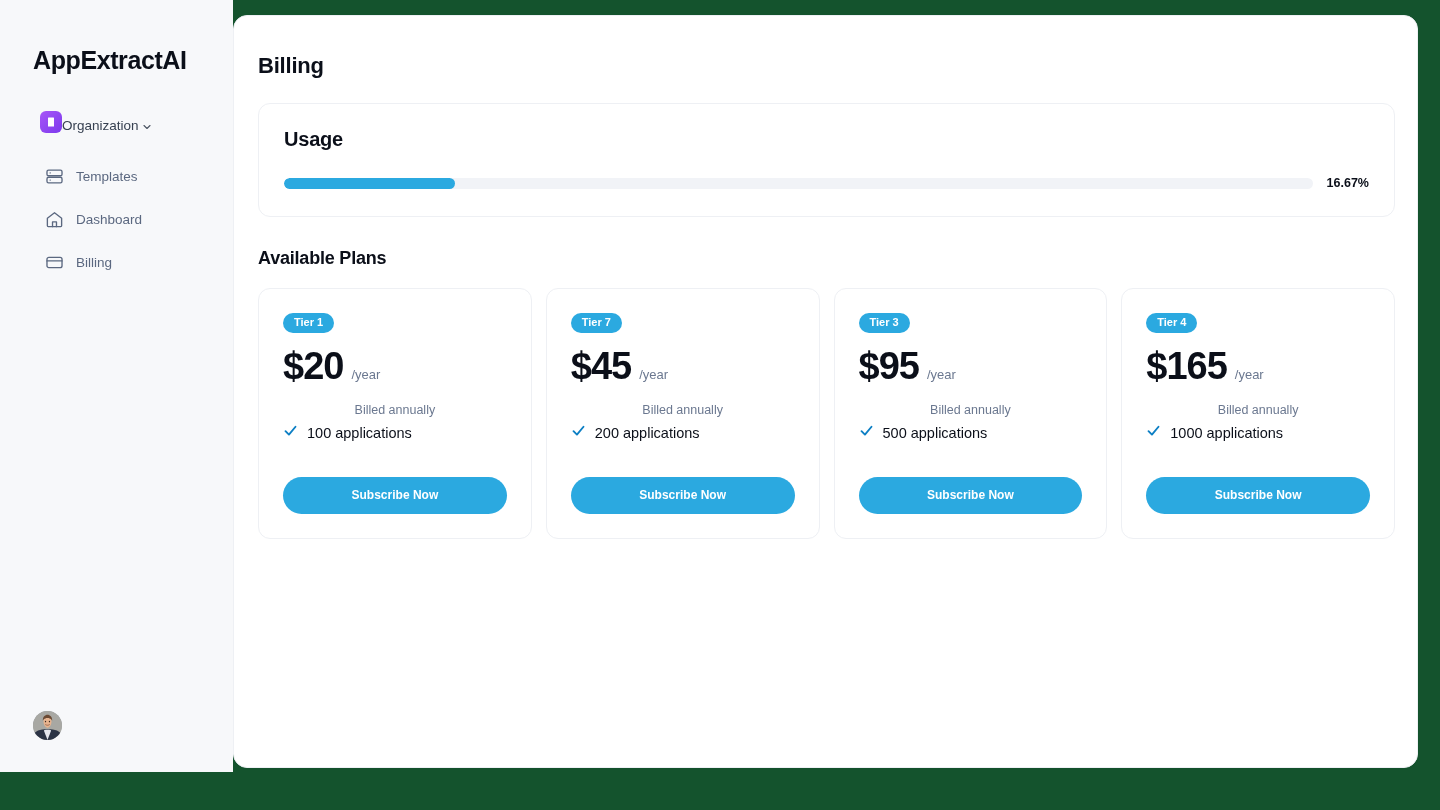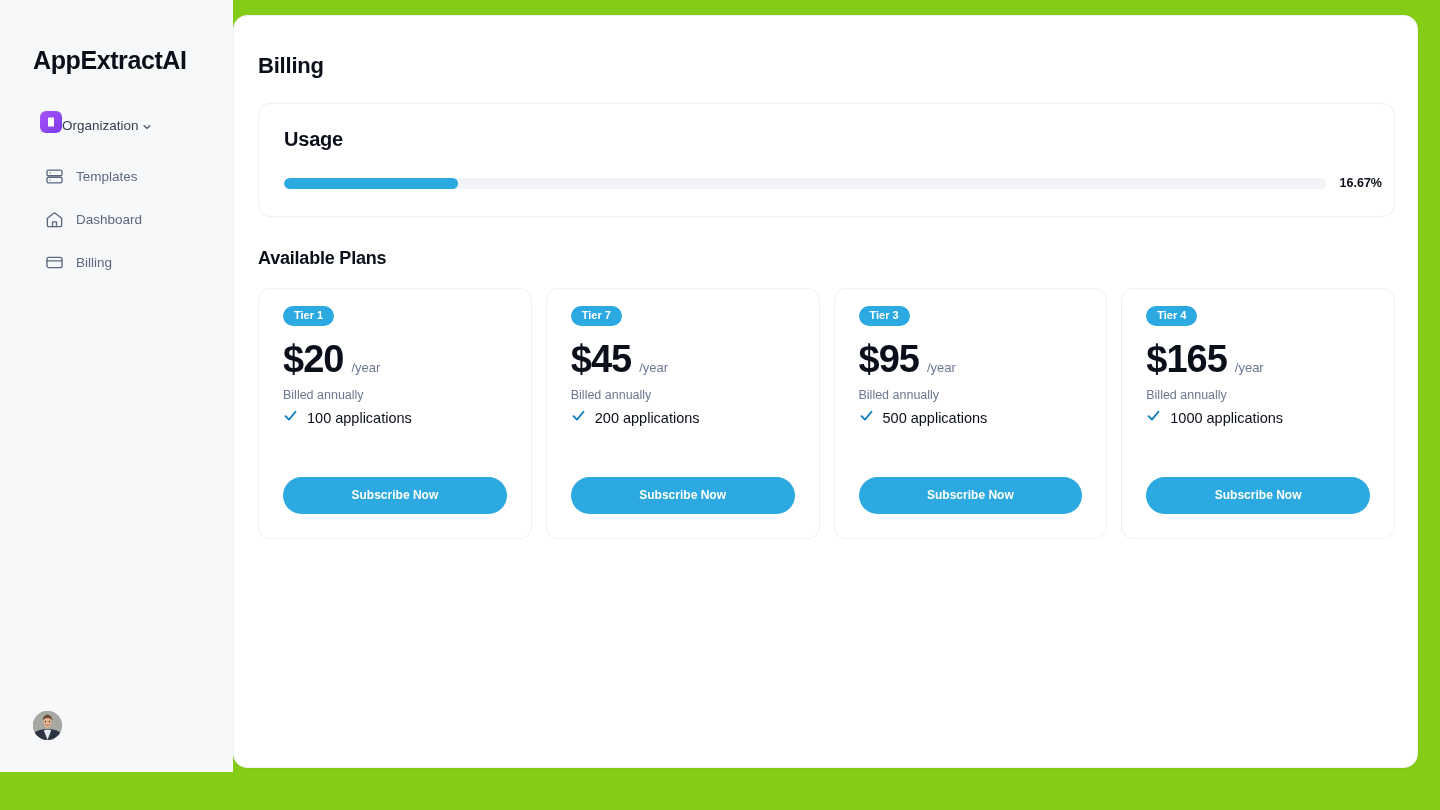--- a/index.html
+++ b/index.html
@@ -14,21 +14,21 @@
     font-family: "Liberation Sans", sans-serif;
     background: #ffffff;
     color: #0f172a;
     -webkit-font-smoothing: antialiased;
   }
 
   .app {
     display: flex;
     width: 1440px;
     height: 810px;
-    background: #84cc16;
+    background: #14532d;
   }
 
   
   .sidebar {
     width: 233px;
     height: 772px;
     flex: 0 0 233px;
     background: #f7f8fa;
     position: relative;
     padding: 0;
@@ -135,21 +135,21 @@
     color: #0b0f19;
     letter-spacing: -0.2px;
     margin: 13px 0 0 0;
   }
 
   
   .usage-card {
     margin-top: 24px;
     border: 1px solid #eef0f4;
     border-radius: 12px;
-    padding: 24px 12px 26px 25px;
+    padding: 24px 25px 26px 25px;
     background: #fff;
   }
 
   .usage-title {
     font-size: 20px;
     font-weight: bold;
     color: #0b0f19;
     letter-spacing: -0.2px;
   }
 
@@ -200,21 +200,21 @@
     margin-top: 19px;
     display: grid;
     grid-template-columns: repeat(4, 1fr);
     gap: 14px;
   }
 
   .plan-card {
     border: 1px solid #eef0f4;
     border-radius: 12px;
     background: #fff;
-    padding: 17px 24px 24px 24px;
+    padding: 24px 24px 24px 24px;
     height: 251px;
     display: flex;
     flex-direction: column;
   }
 
   .tier-badge {
     align-self: flex-start;
     background: #2ba9e0;
     color: #ffffff;
     font-size: 11px;
@@ -238,23 +238,24 @@
     letter-spacing: -1px;
     line-height: 1;
   }
 
   .period {
     font-size: 13px;
     color: #6b7890;
   }
 
   .billed {
-    margin-top: 10px;
+    margin-top: 18px;
     font-size: 12.5px;
     color: #6b7890;
+    text-align: center;
   }
 
   .feature {
     margin-top: 6px;
     display: flex;
     align-items: center;
     gap: 9px;
   }
 
   .feature-text {

